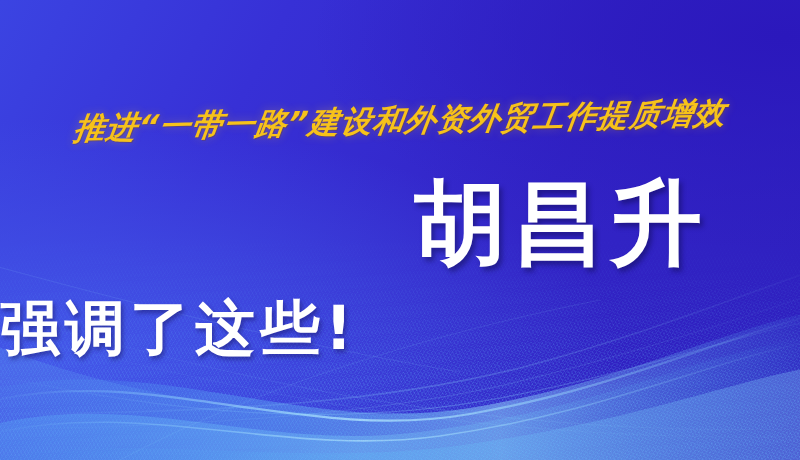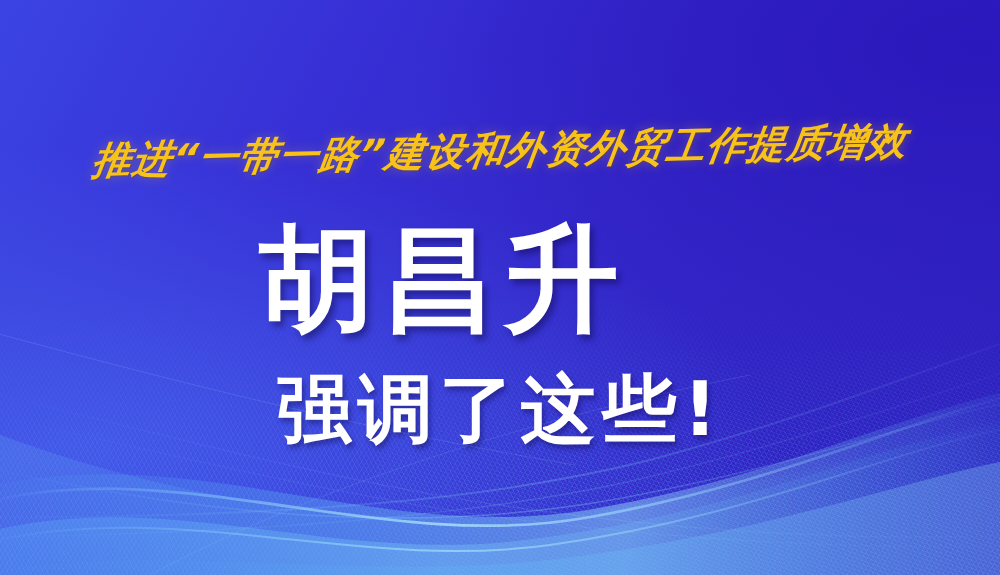--- a/index.html
+++ b/index.html
@@ -72,40 +72,40 @@
     transform: skewX(-9deg) rotate(-1.4deg);
     text-shadow: 1px 1px 0 rgba(120,70,0,0.32), 0 0 9px rgba(255,200,40,0.30);
     white-space: nowrap;
   }
 
   .name-row {
     position: absolute;
     left: 0;
     top: 178px;
     width: 708px;
-    text-align: center;
+    text-align: right;
   }
   .name {
     display: inline-block;
     font-family: "DejaVu Sans", "Liberation Sans", sans-serif;
     font-size: 92px;
     font-weight: 700;
     line-height: 1;
     color: #ffffff;
     letter-spacing: 6px;
     text-shadow: 3px 4px 5px rgba(14,8,70,0.45);
     white-space: nowrap;
   }
 
   .sub-row {
     position: absolute;
     left: 0;
     top: 298px;
     width: 800px;
-    text-align: center;
+    text-align: left;
   }
   .sub {
     display: inline-block;
     font-family: "DejaVu Sans", "Liberation Sans", sans-serif;
     font-size: 60px;
     font-weight: 700;
     line-height: 1;
     color: #ffffff;
     letter-spacing: 5px;
     text-shadow: 2px 3px 4px rgba(14,8,70,0.40);

